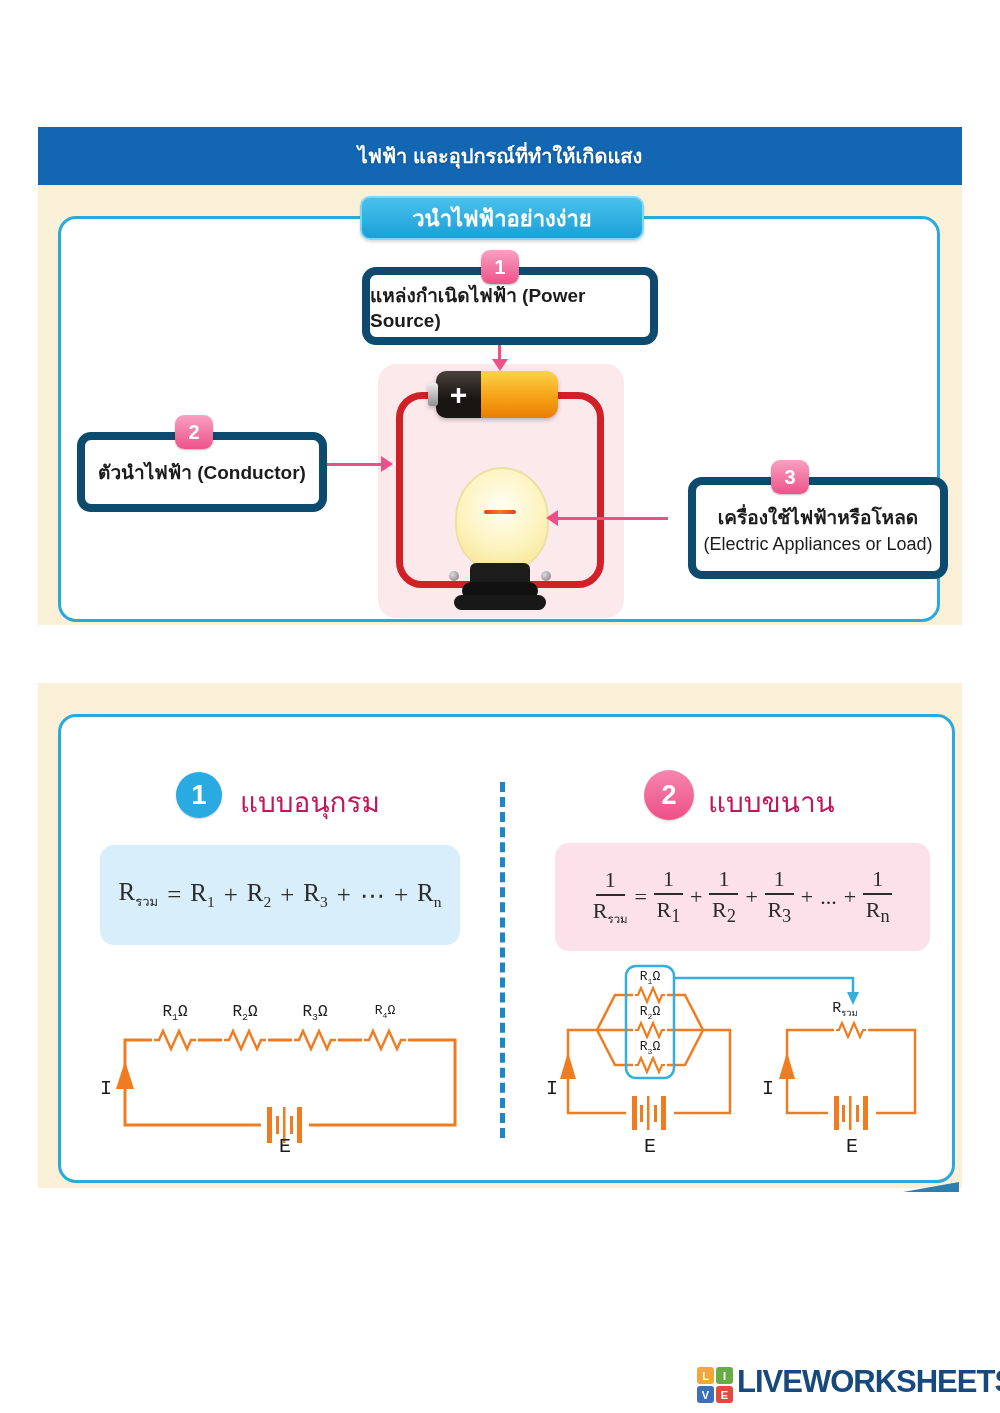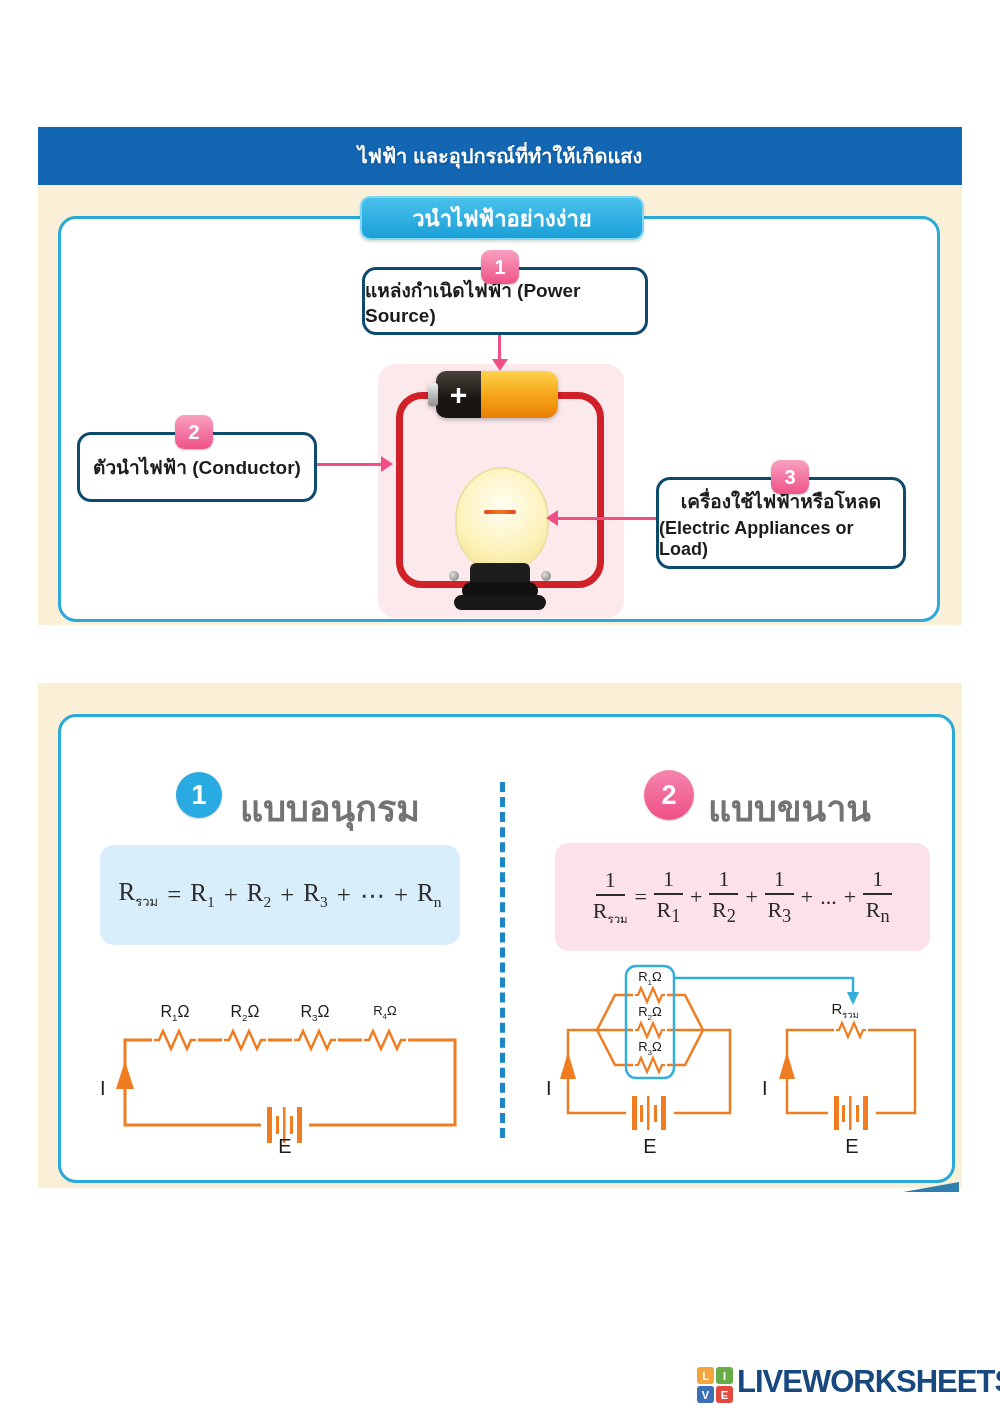--- a/index.html
+++ b/index.html
@@ -10,24 +10,24 @@
   
   .band-header{background:#1266b2;color:#fff;display:flex;align-items:center;justify-content:center;
                font-size:20px;font-weight:700;text-shadow:0 1px 2px rgba(0,0,0,.25)}
   .cream{background:#faf0d7}
   .panel{background:#fff;border:3px solid #2ba9db;border-radius:18px}
   .pill{background:linear-gradient(180deg,#49c0ec,#1ba0d8);border:2px solid #7fd7f5;border-radius:10px;
         color:#fff;font-weight:700;display:flex;align-items:center;justify-content:center;z-index:5;
         box-shadow:0 2px 3px rgba(0,0,0,.15)}
 
   
-  .plabel{background:#fff;border:3px solid #0c4a6e;border-radius:14px;color:#1c1c1c;
+  .plabel{background:#fff;border:8px solid #0c4a6e;border-radius:14px;color:#1c1c1c;
           display:flex;flex-direction:column;align-items:center;justify-content:center;
           font-weight:700;font-size:19px;z-index:6}
-  .plabel .sub-line{font-weight:700;font-size:18px;margin-top:2px}
+  .plabel .sub-line{font-weight:400;font-size:18px;margin-top:2px}
   .nbadge{width:38px;height:34px;border-radius:9px;color:#fff;font-weight:700;font-size:20px;
           background:linear-gradient(180deg,#f9a0c0,#ee5288);display:flex;align-items:center;justify-content:center;
           z-index:7;box-shadow:0 1px 2px rgba(0,0,0,.25)}
 
   
   .aline{background:#ee4f86;z-index:4}
   .ahead{width:0;height:0;z-index:4}
   .ahead.down{border-left:8px solid transparent;border-right:8px solid transparent;border-top:12px solid #ee4f86}
   .ahead.right{border-top:8px solid transparent;border-bottom:8px solid transparent;border-left:12px solid #ee4f86}
   .ahead.left{border-top:8px solid transparent;border-bottom:8px solid transparent;border-right:12px solid #ee4f86}
@@ -45,33 +45,33 @@
               border:2px solid #ece0a4;border-radius:50% 50% 44% 44%;z-index:3}
   .filament{background:linear-gradient(90deg,#e2401d,#f07c21,#e2401d);height:4px;border-radius:2px;z-index:4}
   .bulb-base{background:#1d1d1d;z-index:4}
   .screw{width:10px;height:10px;border-radius:50%;background:radial-gradient(circle at 35% 35%,#ddd,#777);z-index:5}
 
   
   .numcircle{border-radius:50%;color:#fff;font-weight:700;font-size:27px;
              display:flex;align-items:center;justify-content:center;box-shadow:0 1px 2px rgba(0,0,0,.2)}
   .c-blue{background:#29abe2}
   .c-pink{background:linear-gradient(180deg,#f586ad,#ee4f86)}
-  .h2title{font-weight:700;font-size:36px;color:#737373}
+  .h2title{font-weight:400;font-size:28px;color:#be185d}
   .fbox{border-radius:14px;display:flex;align-items:center;justify-content:center;
         font-family:"Liberation Serif",serif;color:#2b2b2b}
   .fbox.blue{background:#d9eefb;font-size:25px}
   .fbox.pink{background:#fce0ea;font-size:22px}
   .f-row{display:flex;align-items:center;gap:9px}
   .f-term sub{font-size:62%}
   sub.th{font-size:52%}
   .frac{display:inline-flex;flex-direction:column;align-items:center;line-height:1.05}
   .frac .num{padding:0 9px 3px;border-bottom:2px solid #2b2b2b}
   .frac .den{padding-top:3px}
   .divider{border-left:5px dashed #1c86c8}
-  .clabel{font-family:Liberation Sans, sans-serif;color:#1c1c1c;text-align:center;display:block}
+  .clabel{font-family:Liberation Mono, monospace;color:#1c1c1c;text-align:center;display:block}
   .clabel sub{font-size:62%}
   .wedge{clip-path:polygon(0 100%,100% 0,100% 100%);background:#2e7fae}
 
   
   .tiles{display:grid;grid-template-columns:17px 17px;grid-template-rows:17px 17px;gap:2px}
   .tile{border-radius:3px;color:#fff;font-weight:700;font-size:11px;display:flex;align-items:center;justify-content:center}
   .brand{font-weight:700;font-size:31px;letter-spacing:-1px;color:#17497e}
 </style>
 </head>
 <body>
@@ -117,21 +117,21 @@
 
   <div class="abs plabel" style="left:77px;top:432px;width:234px;height:64px">
     <span>ตัวนำไฟฟ้า (Conductor)</span>
   </div>
   <div class="abs nbadge" style="left:175px;top:415px">
     <span>2</span>
   </div>
   <div class="abs aline" style="left:313px;top:463px;width:70px;height:3px"></div>
   <div class="abs ahead right" style="left:381px;top:456px"></div>
 
-  <div class="abs plabel" style="left:656px;top:477px;width:244px;height:86px">
+  <div class="abs plabel" style="left:688px;top:477px;width:244px;height:86px">
     <span>เครื่องใช้ไฟฟ้าหรือโหลด</span>
     <span class="sub-line">(Electric Appliances or Load)</span>
   </div>
   <div class="abs nbadge" style="left:771px;top:460px">
     <span>3</span>
   </div>
   <div class="abs aline" style="left:557px;top:517px;width:111px;height:3px"></div>
   <div class="abs ahead left" style="left:546px;top:510px"></div>
 
   <div class="abs cream" style="left:38px;top:683px;width:924px;height:505px"></div>

